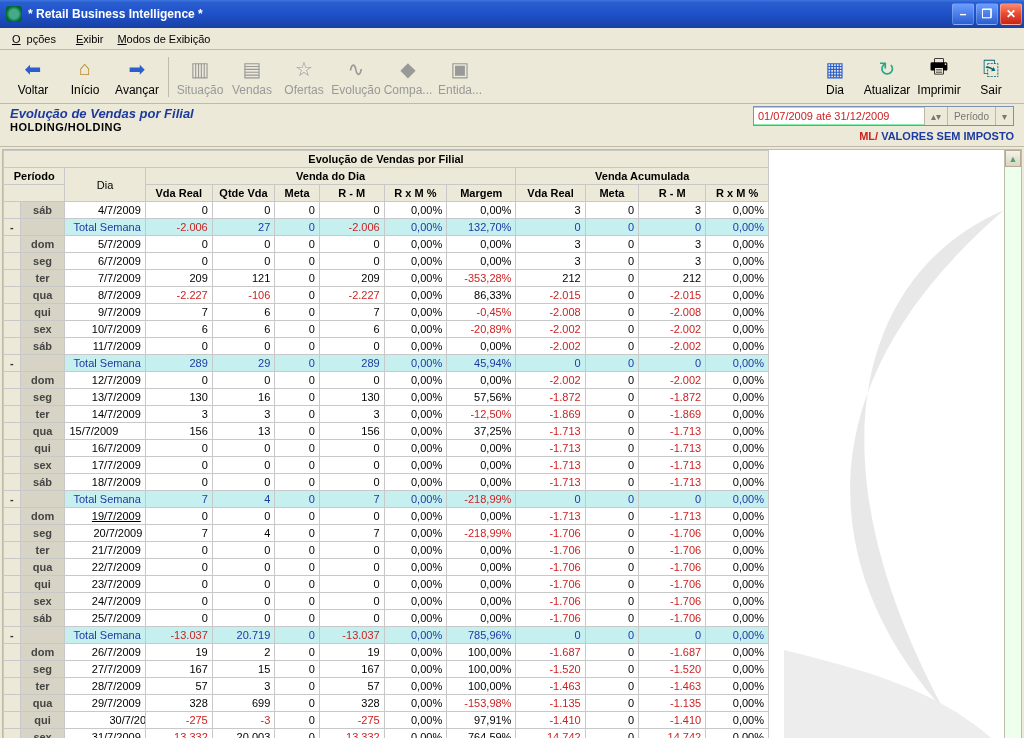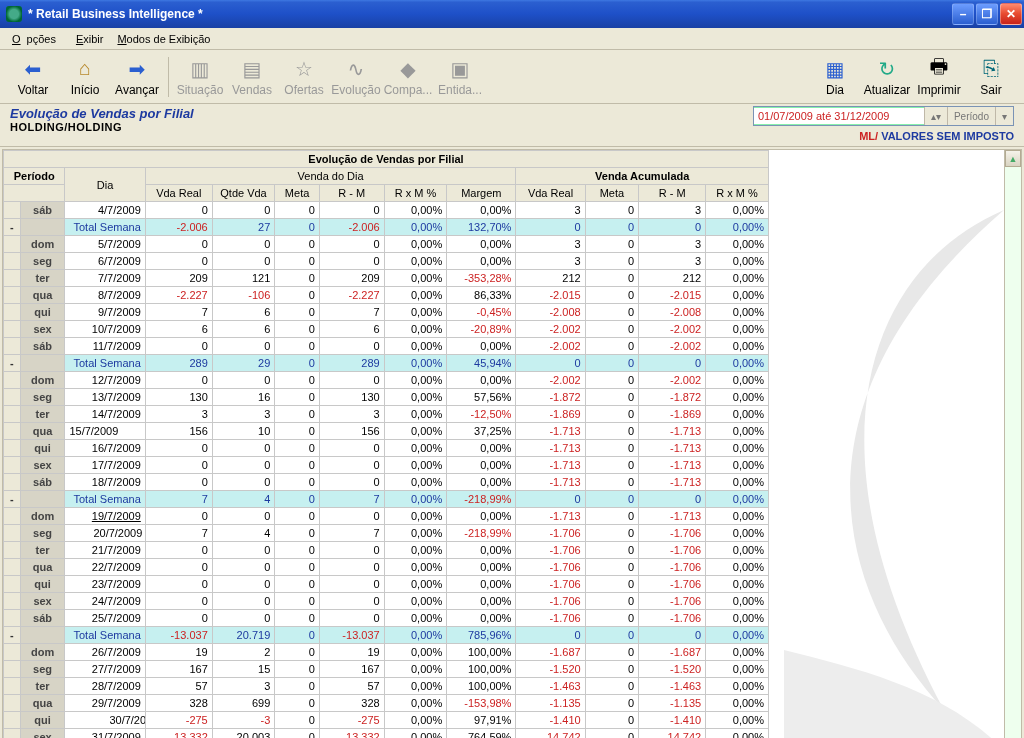--- a/index.html
+++ b/index.html
@@ -46,21 +46,21 @@
 .tablepane { flex: 0 0 766px; overflow: hidden; position: relative; }
 .sidepane { flex: 1; background: #fff; position: relative; overflow: hidden; }
 .sidepane svg { position: absolute; right: 0; top: 0; }
 .vscroll { width: 17px; background: #ece9d8; display: flex; flex-direction: column; border-left: 1px solid #c0bba8; }
 .vscroll .arrow { height: 17px; background: linear-gradient(#f5f3ea,#d9d4c2); border: 1px solid #b3ab93; display: flex; align-items: center; justify-content: center; font-size: 9px; color: #4a6; cursor: pointer; }
 .vscroll .track { flex: 1; background: #efe; position: relative; }
 
 
 table { border-collapse: collapse; width: 100%; table-layout: fixed; }
 th, td { border: 1px solid #c8c8c8; padding: 1px 4px; height: 17px; font-size: 11px; overflow: hidden; white-space: nowrap; }
-th { background: #ece9d8; font-weight: normal; text-align: center; }
+th { background: #ece9d8; font-weight: bold; text-align: center; }
 th.sec { background: #ece9d8; font-weight: normal; }
 .rowhead { background: #d7d4c6; text-align: center; font-weight: bold; color: #444; }
 .expcol { background: #ece9d8; text-align: center; font-weight: bold; color: #333; cursor: pointer; width: 14px; }
 td.num { text-align: right; }
 td.neg { color: #c22; }
 tr.total td { background: #c6f0f0; color: #1d3aa0; }
 tr.total td.neg { color: #c22; }
 tr.total .rowhead { background: #d7d4c6; color: #444; }
 tr.total .expcol { background: #ece9d8; color: #333; }
 col.c0{width:15px} col.c1{width:40px} col.c2{width:72px}
@@ -186,21 +186,21 @@
           <col class="c11">
           <col class="c12">
       </colgroup>
       <thead>
         <tr>
             <th colspan="13" style="font-weight:bold">Evolução de Vendas por Filial</th>
           </tr>
         <tr>
           <th colspan="2" rowspan="1" style="font-weight:bold">Período</th>
           <th rowspan="2" class="sec">Dia</th>
-          <th colspan="6" style="font-weight:normal">Venda do Dia</th>
+          <th colspan="6" style="font-weight:bold">Venda do Dia</th>
           <th colspan="4" style="font-weight:bold">Venda Acumulada</th>
         </tr>
         <tr>
           <th colspan="2"></th>
           <th>Vda Real</th>
           <th>Qtde Vda</th>
           <th>Meta</th>
           <th>R - M</th>
           <th>R x M %</th>
           <th>Margem</th>
@@ -404,21 +404,21 @@
             <td class="num neg">-1.869</td>
             <td class="num">0</td>
             <td class="num neg">-1.869</td>
             <td class="num">0,00%</td>
           </tr>
           <tr>
             <td class="expcol"></td>
             <td class="rowhead">qua</td>
             <td style="text-align: left;">15/7/2009</td>
             <td class="num">156</td>
-            <td class="num">10</td>
+            <td class="num">13</td>
             <td class="num">0</td>
             <td class="num">156</td>
             <td class="num">0,00%</td>
             <td class="num">37,25%</td>
             <td class="num neg">-1.713</td>
             <td class="num">0</td>
             <td class="num neg">-1.713</td>
             <td class="num">0,00%</td>
           </tr>
           <tr>

